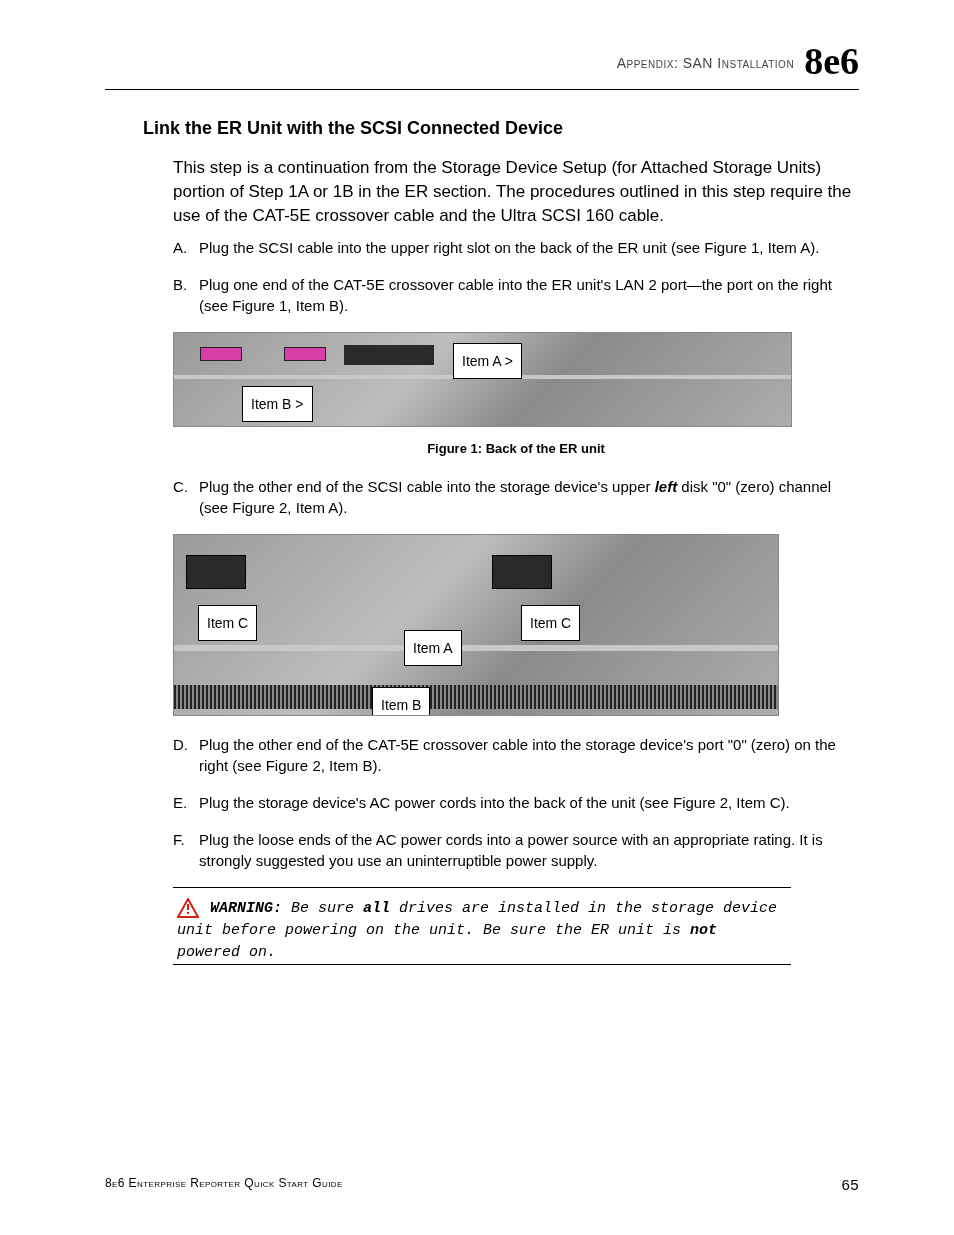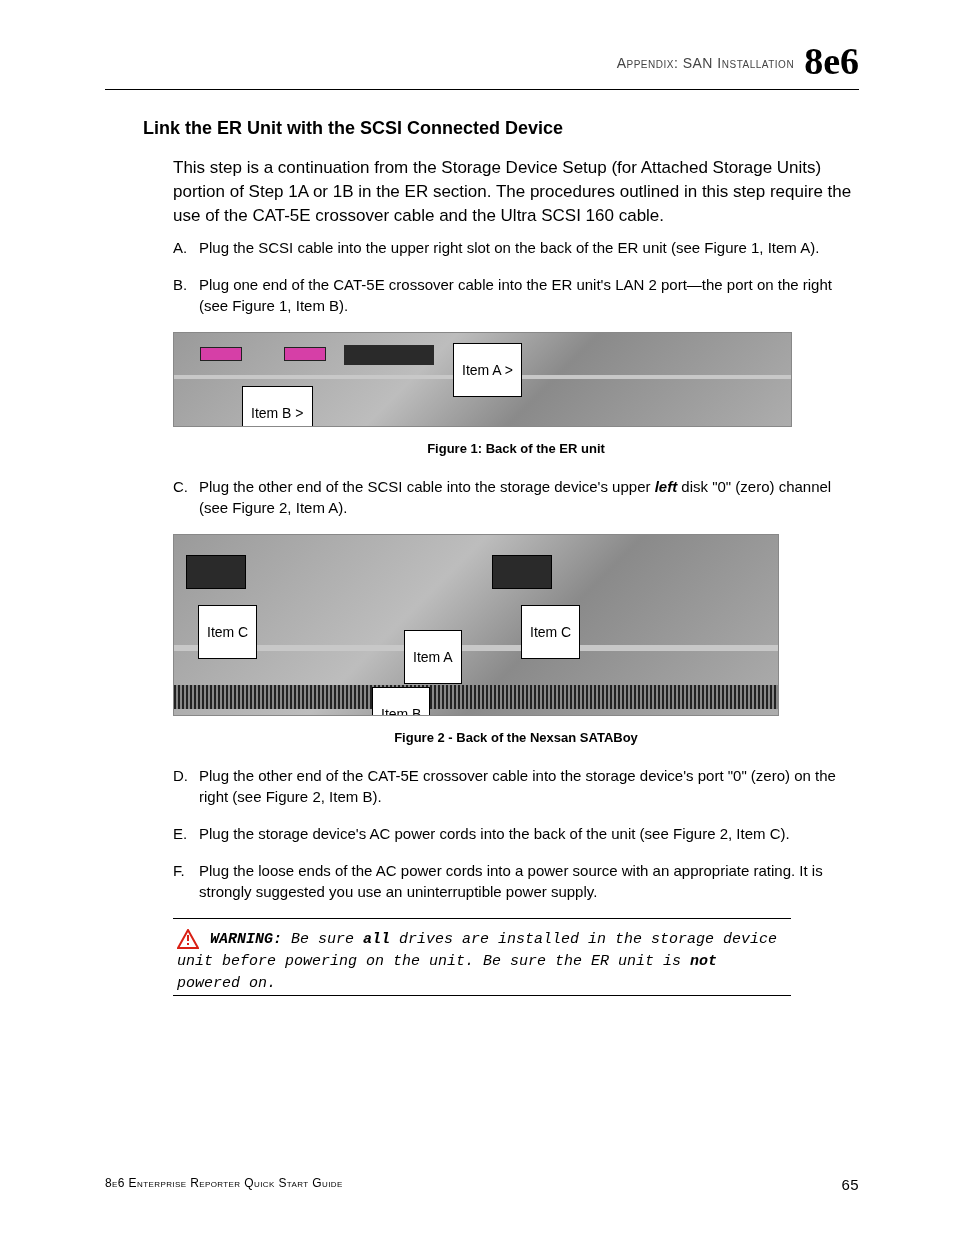--- a/index.html
+++ b/index.html
@@ -91,21 +91,21 @@
   }
   .fig2 {
     width: 604px;
     height: 180px;
   }
   .item-label {
     position: absolute;
     background: #fff;
     border: 1px solid #000;
     font-size: 14px;
-    padding: 18px 8px;
+    padding: 9px 8px;
     font-family: Arial, sans-serif;
     color: #000;
     white-space: nowrap;
   }
   .figure-caption {
     text-align: center;
     font-weight: bold;
     font-size: 13px;
     margin: 14px 0 20px 0;
   }
@@ -190,21 +190,20 @@
     <div class="figure-placeholder fig2">
       <div class="dark-strip" style="left:12px; top:20px; width:58px; height:32px; border:1px solid #000;"></div>
       <div class="dark-strip" style="left:318px; top:20px; width:58px; height:32px; border:1px solid #000;"></div>
       <div class="light-strip" style="left:0; top:110px; width:604px; height:6px;"></div>
       <div class="dark-strip" style="left:0; top:150px; width:604px; height:24px; background:repeating-linear-gradient(90deg,#222 0 2px,#888 2px 4px);"></div>
       <div class="item-label" style="left:24px; top:70px;">Item C</div>
       <div class="item-label" style="left:347px; top:70px;">Item C</div>
       <div class="item-label" style="left:230px; top:95px;">Item A</div>
       <div class="item-label" style="left:198px; top:152px;">Item B</div>
     </div>
-    <div class="figure-caption">Figure 2 - Back of the Nexsan SATABoy</div>
   </div>
 
   <ol class="lettered" style="counter-reset: letter 3;">
     <li>Plug the other end of the CAT-5E crossover cable into the storage device's port "0" (zero) on the right (see Figure 2, Item B).</li>
     <li>Plug the storage device's AC power cords into the back of the unit (see Figure 2, Item C).</li>
     <li>Plug the loose ends of the AC power cords into a power source with an appropriate rating. It is strongly suggested you use an uninterruptible power supply.</li>
   </ol>
 
   <div class="warning-box">
     <span class="warn-icon">

